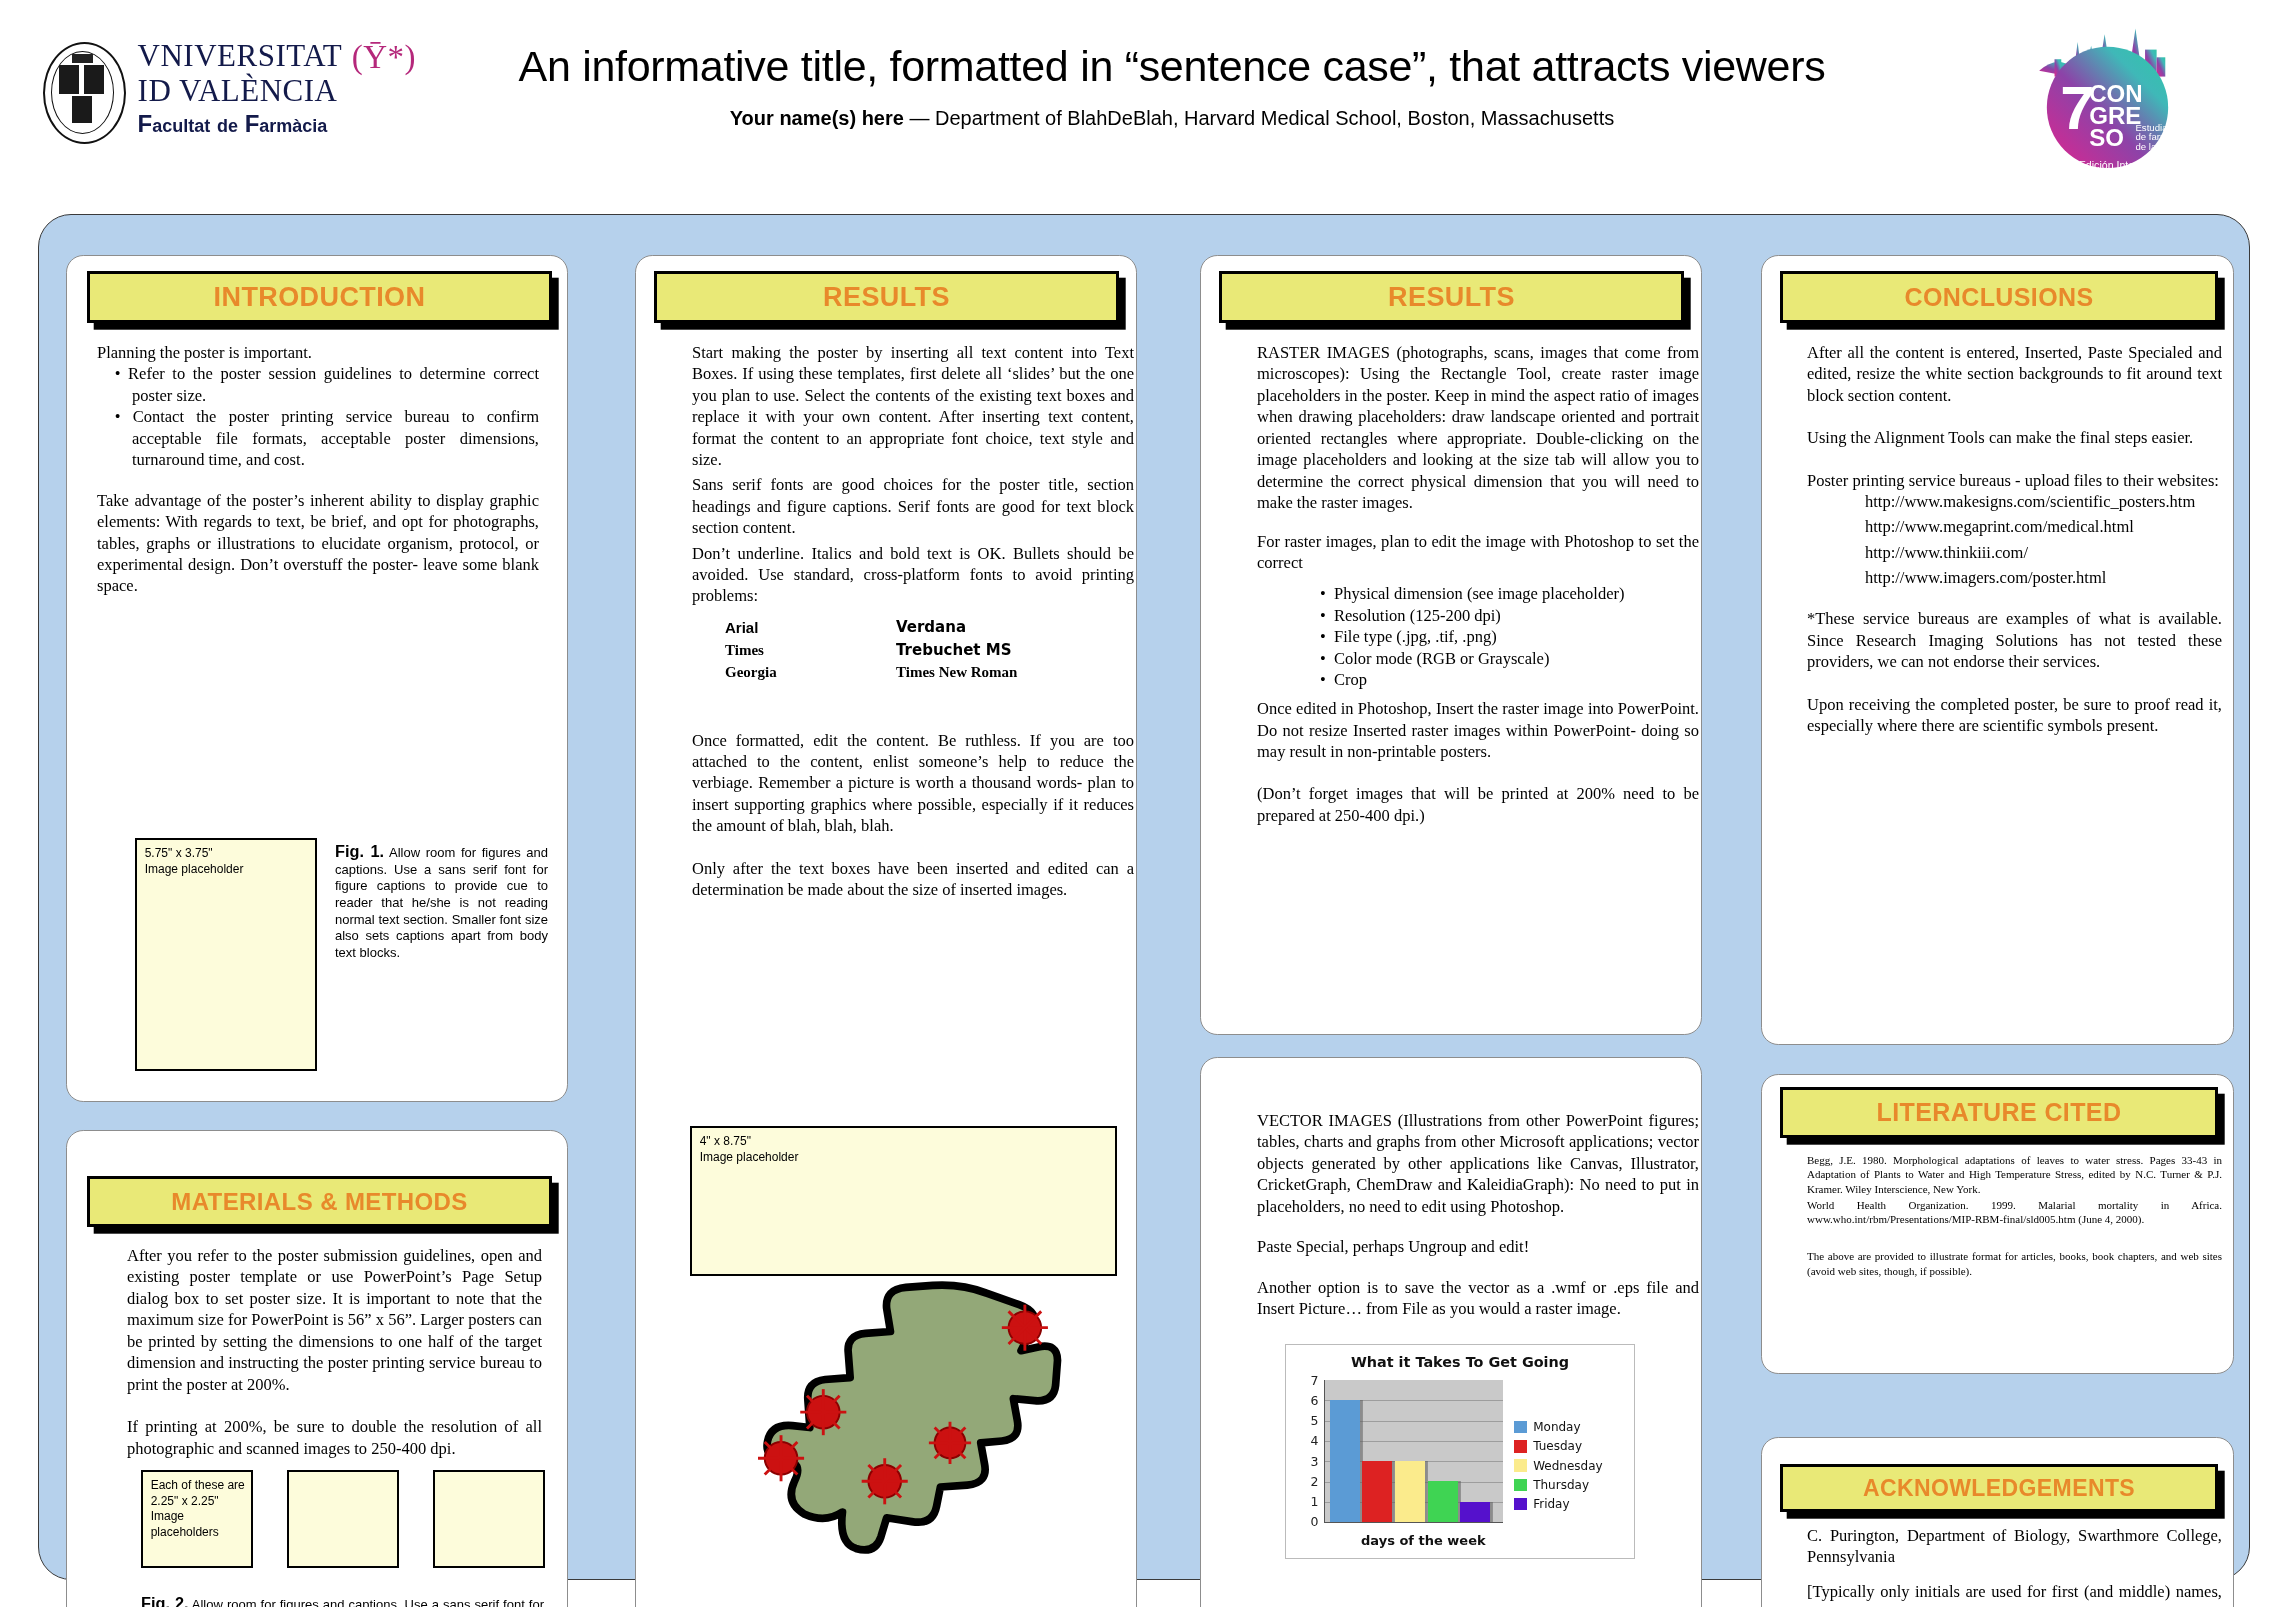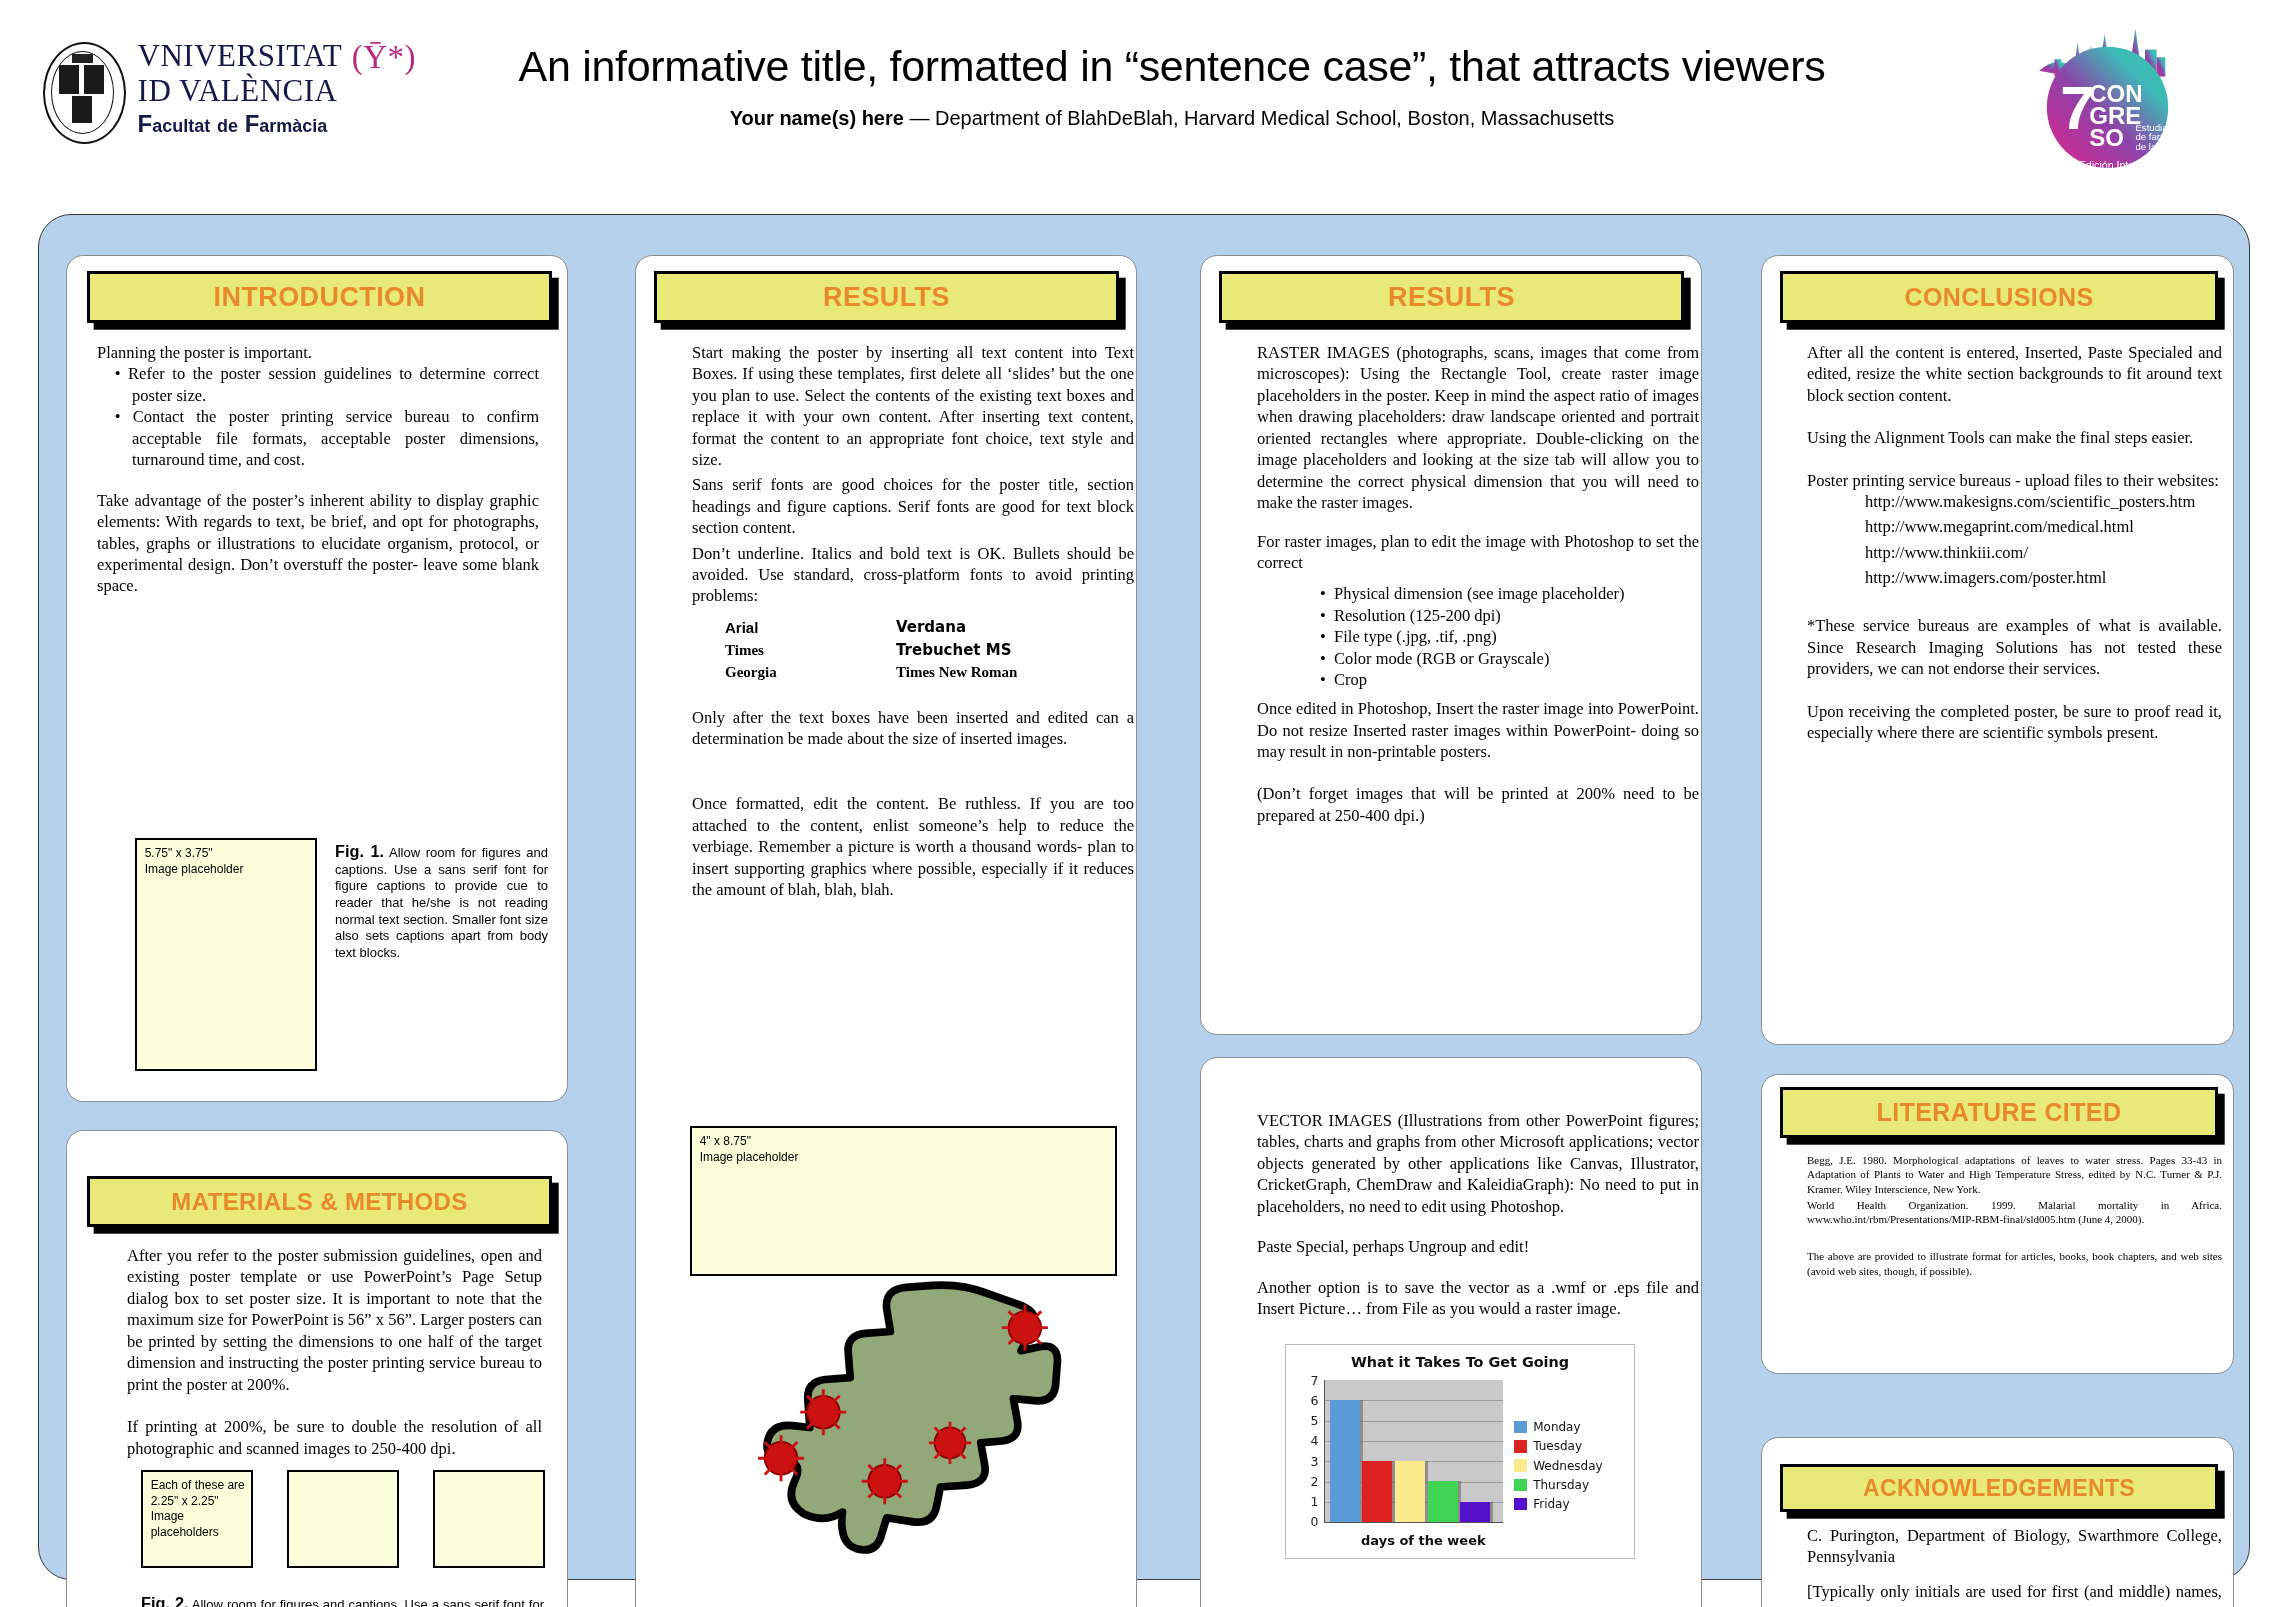--- a/index.html
+++ b/index.html
@@ -180,22 +180,22 @@
         <div class="fc-arial">Arial</div>
         <div class="fc-times">Times</div>
         <div class="fc-georgia">Georgia</div>
       </div>
       <div class="c2">
         <div class="fc-verdana">Verdana</div>
         <div class="fc-treb">Trebuchet MS</div>
         <div class="fc-tnr">Times New Roman</div>
       </div>
     </div>
+    <p style="margin-top:44px;">Once formatted, edit the content. Be ruthless. If you are too attached to the content, enlist someone’s help to reduce the verbiage. Remember a picture is worth a thousand words- plan to insert supporting graphics where possible, especially if it reduces the amount of blah, blah, blah.</p>
     <p style="margin-top:21px;">Only after the text boxes have been inserted and edited can a determination be made about the size of inserted images.</p>
-    <p style="margin-top:44px;">Once formatted, edit the content. Be ruthless. If you are too attached to the content, enlist someone’s help to reduce the verbiage. Remember a picture is worth a thousand words- plan to insert supporting graphics where possible, especially if it reduces the amount of blah, blah, blah.</p>
   </div>
   <div class="ph" style="position:absolute;left:651px;top:911px;width:423px;height:146px;">
     <div class="ph-lab">4" x 8.75"
 Image placeholder</div>
   </div>
 
   <svg style="position:absolute;left:642px;top:1057px;" width="442" height="288" viewBox="0 0 460 300">
     <path d="M168 250 Q150 262 128 252 Q108 240 118 218 Q128 198 108 196 Q86 194 90 176 Q94 158 116 160 L134 162 L132 134 Q130 114 150 112 L176 110 L174 84 Q172 66 192 64 L218 62 L214 38 Q212 18 234 16 L262 14 Q292 12 318 22 L352 34 Q374 42 366 58 L354 82 L372 78 Q392 74 392 92 L390 118 Q388 136 368 134 L346 132 L350 154 Q354 174 334 176 L312 178 L316 200 Q320 220 298 222 L270 224 L266 244 Q262 264 240 260 L214 256 L208 276 Q202 294 182 288 Q164 282 168 250 Z" fill="#93a878" stroke="#000" stroke-width="8" stroke-linejoin="round"></path>
     <g>
       <g transform="translate(358,58)">
@@ -328,21 +328,21 @@
   <div class="body-text" style="position:absolute;left:1768px;top:127px;width:415px;">
     <p>After all the content is entered, Inserted, Paste Specialed and edited, resize the white section backgrounds to fit around text block section content.</p>
     <p style="margin-top:21px;">Using the Alignment Tools can make the final steps easier.</p>
     <p class="tight" style="margin-top:21px;">Poster printing service bureaus - upload files to their websites:</p>
     <div class="links">
       <div>http://www.makesigns.com/scientific_posters.htm</div>
       <div>http://www.megaprint.com/medical.html</div>
       <div>http://www.thinkiii.com/</div>
       <div>http://www.imagers.com/poster.html</div>
     </div>
-    <p style="margin-top:27px;">*These service bureaus are examples of what is available. Since Research Imaging Solutions has not tested these providers, we can not endorse their services.</p>
+    <p style="margin-top:20px;">*These service bureaus are examples of what is available. Since Research Imaging Solutions has not tested these providers, we can not endorse their services.</p>
     <p style="margin-top:21px;">Upon receiving the completed poster,  be sure to proof read it, especially where there are scientific symbols present.</p>
   </div>
 
   <div class="panel" style="left:1722px;top:859px;width:471px;height:298px;"></div>
   <div class="sec-head" style="left:1741px;top:872px;width:432px;height:45px;font-size:25px;">LITERATURE CITED</div>
   <div class="body-text" style="position:absolute;left:1768px;top:938px;width:415px;font-size:11px;">
     <p style="margin-bottom:1.9px;">Begg, J.E. 1980. Morphological adaptations of leaves to water stress. Pages 33-43 in Adaptation of Plants to Water and High Temperature Stress, edited by N.C. Turner &amp; P.J. Kramer. Wiley Interscience, New York.</p>
     <p style="margin-bottom:1.9px;">World Health Organization. 1999. Malarial mortality in Africa. www.who.int/rbm/Presentations/MIP-RBM-final/sld005.htm (June 4, 2000).</p>
     <p style="margin-top:23px;">The above are provided to illustrate format for articles, books, book chapters, and web sites (avoid web sites, though, if possible).</p>
   </div>

